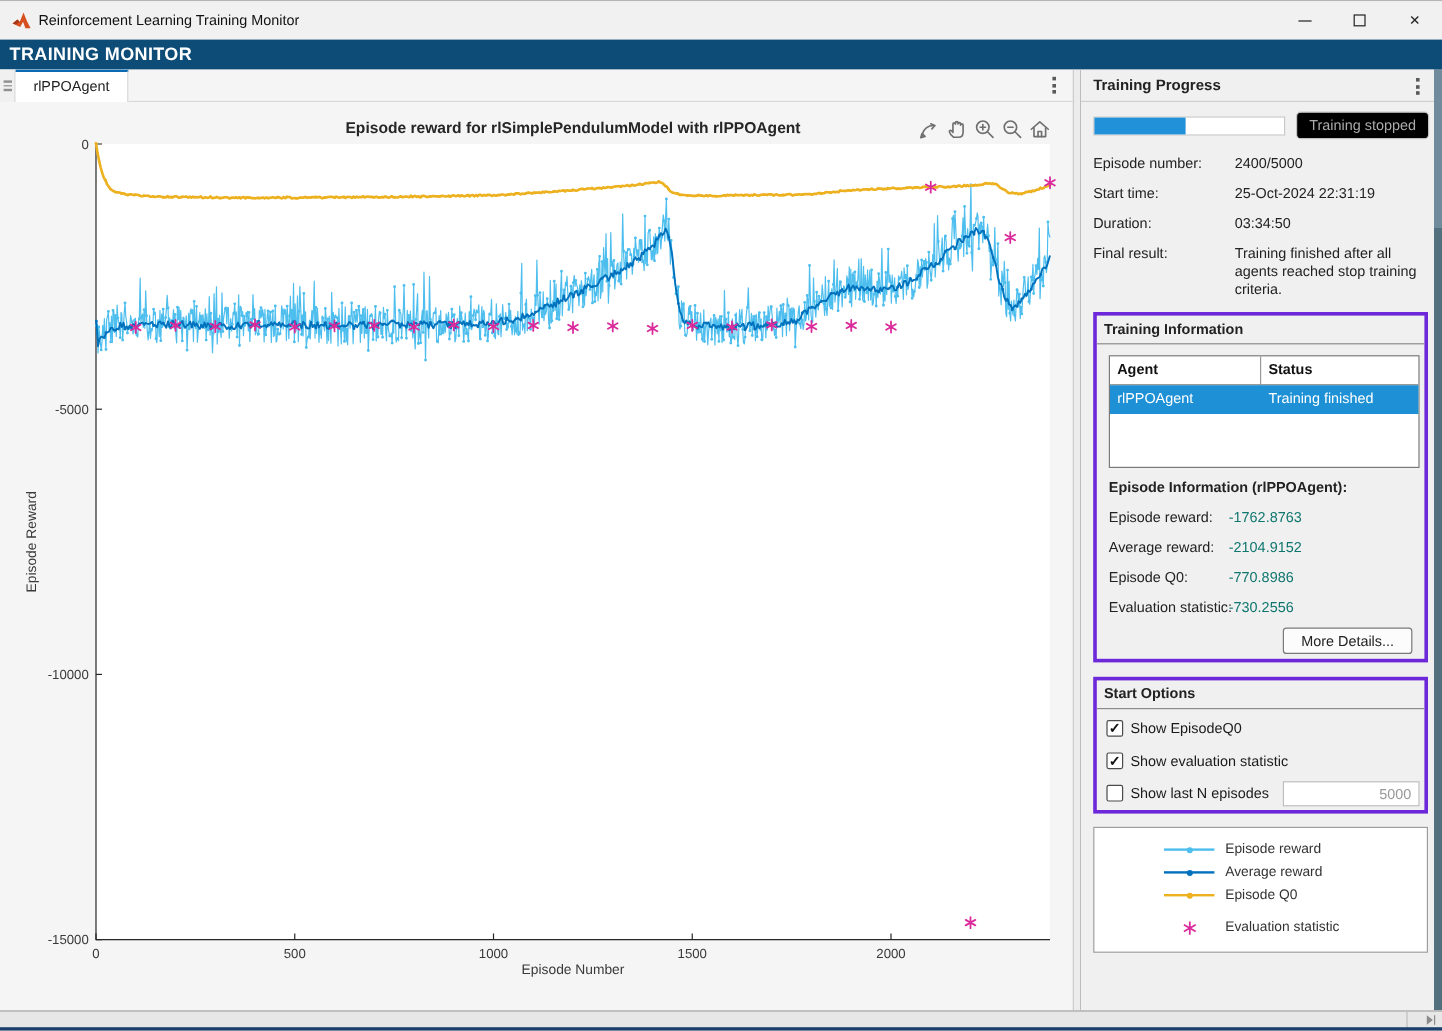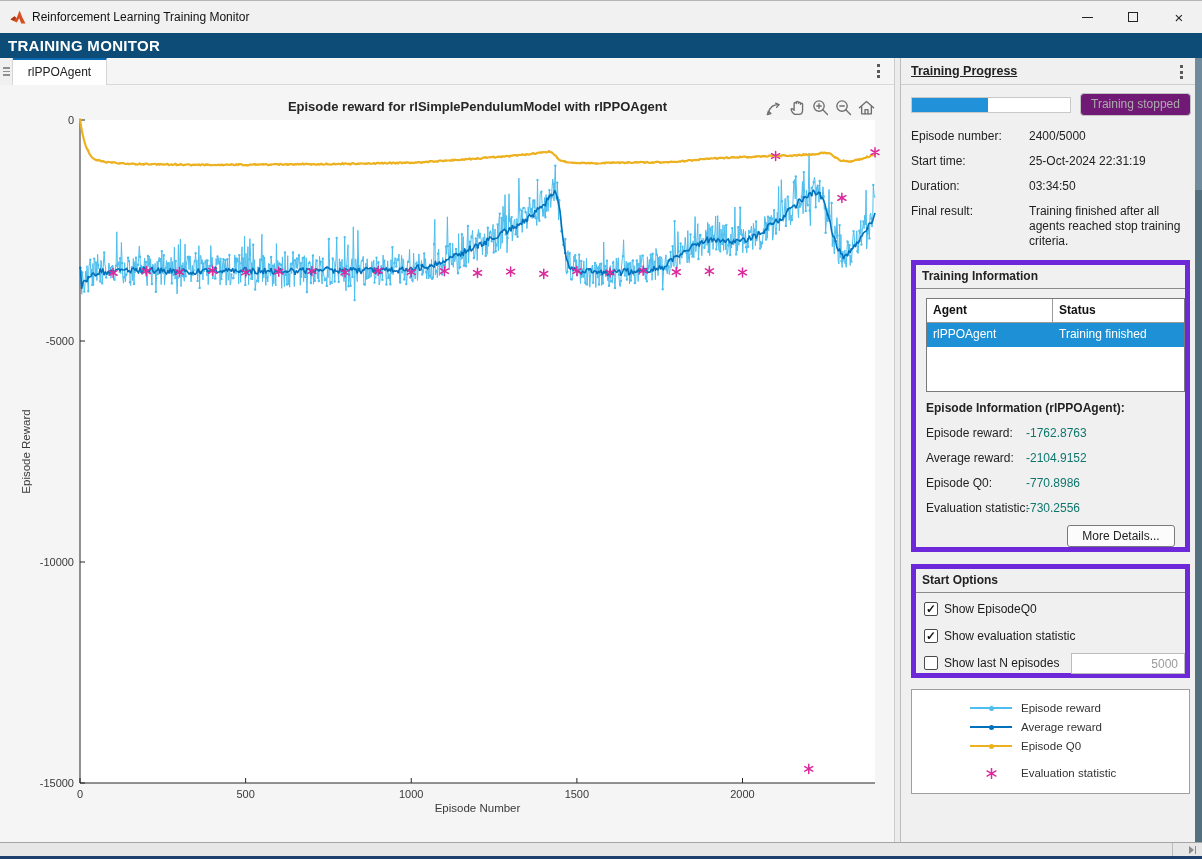--- a/index.html
+++ b/index.html
@@ -38,34 +38,34 @@
   .axtool svg { stroke:#6f6f6f; fill:none; stroke-width:1.3; stroke-linecap:round; stroke-linejoin:round; }
 
   
   .splitter { position:absolute; left:894px; top:57px; width:7px; height:784px; background:#ececec; border-left:1px solid #cccccc; border-right:1px solid #bdbdbd; }
   .right-strip { position:absolute; left:1195px; top:57px; width:7px; height:784px; background:#53707f; }
   .right-strip .thumb { position:absolute; left:0; top:0; width:7px; height:132px; background:#6f8b9c; }
 
   
   .rpanel { position:absolute; left:901px; top:57px; width:294px; height:784px; background:#f0f0f0; font-size:12px; }
   .rp-header { position:absolute; left:0; top:0; width:294px; height:27px; border-bottom:1px solid #cfcfcf; }
-  .rp-title { position:absolute; left:10px; top:0; line-height:27px; font-size:12.5px; font-weight:bold; color:#222;text-decoration:underline; }
+  .rp-title { position:absolute; left:10px; top:0; line-height:27px; font-size:12.5px; font-weight:bold; color:#222; }
   .rp-kebab { position:absolute; right:4px; top:4px; }
 
   .progressbar { position:absolute; left:10px; top:39px; width:160px; height:16px; background:#fff; border:1px solid #c9c9c9; }
   .progress-fill { height:100%; width:0; background:#2191d9; }
   .btn { border:1px solid #7a7a7a; border-radius:3px; background:#fcfcfc; font-size:12px; color:#222; text-align:center; font-family:"Liberation Sans", sans-serif; }
-  .btn.disabled { border-color:#c3c3c3; color:#ababab; background:#701a75; }
+  .btn.disabled { border-color:#c3c3c3; color:#ababab; background:#000000; }
   .stop-btn { position:absolute; left:179px; top:35px; width:111px; height:23px; line-height:21px; border-radius:4px; }
 
   .kv-label { position:absolute; left:10px; color:#222; }
   .kv-value { position:absolute; left:128px; color:#222; }
   .kv-wrap { width:165px; line-height:1.25; }
 
-  .groupbox { position:absolute; left:10px; width:279px; border:5px solid #6d28d9; background:#f0f0f0; }
+  .groupbox { position:absolute; left:10px; width:279px; border:3px solid #6d28d9; background:#f0f0f0; }
   .gb-title { position:absolute; left:6px; top:4px; font-weight:bold; color:#222; }
   .gb-sep { position:absolute; left:0; top:23px; width:100%; height:1px; background:#8c8c8c; }
 
   
   .agent-table { position:absolute; left:10px; top:33px; width:259px; height:94px; background:#fff; border:1px solid #7a7a7a; }
   .at-row { display:flex; width:100%; height:24px; }
   .at-cell { line-height:23px; padding-left:6px; overflow:hidden; white-space:nowrap; }
   .at-c1 { width:126px; border-right:1px solid #9a9a9a; }
   .at-c2 { width:127px; }
   .at-head { border-bottom:1px solid #9a9a9a; font-weight:bold; color:#111; }

